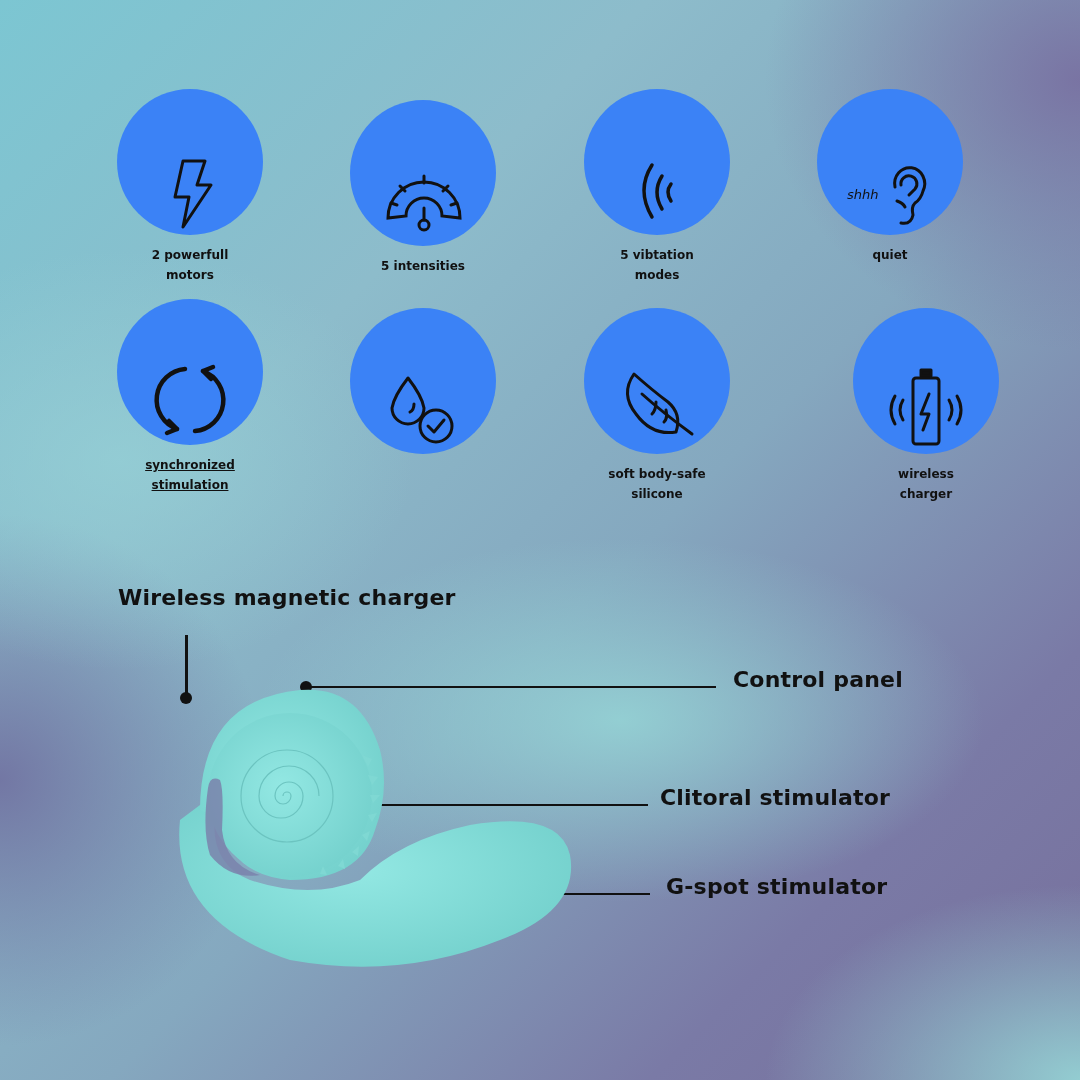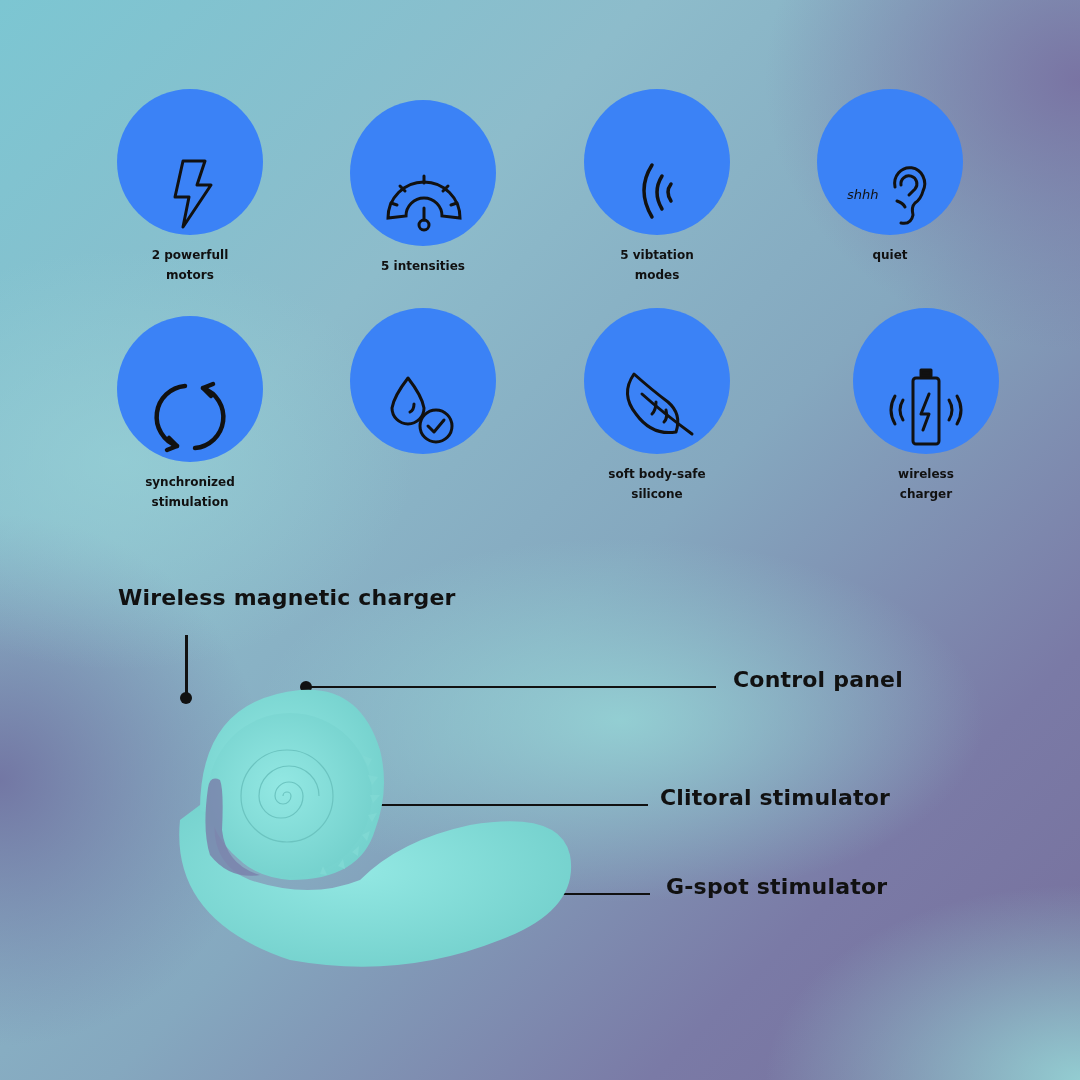--- a/index.html
+++ b/index.html
@@ -70,21 +70,21 @@
     <svg viewBox="0 0 90 90" fill="none" stroke="#111" stroke-width="3" stroke-linecap="round">
       <text x="2" y="54" font-size="13" font-style="italic" fill="#111" stroke="none" font-family="DejaVu Sans, sans-serif">shhh</text>
       <path d="M50 42 A15 16 0 1 1 78 46 Q76 54 70 58 Q66 62 68 70 Q66 80 56 78"></path>
       <path d="M56 40 A8 8 0 1 1 70 44 Q66 48 64 50"></path>
       <path d="M52 56 Q58 58 60 62"></path>
     </svg>
   </div>
   <div class="flabel">quiet</div>
 </div>
 
-<div class="feature" style="left:90px;top:316px;">
+<div class="feature" style="left:90px;top:299px;text-decoration:underline;">
   <div class="circle">
     <svg viewBox="0 0 90 90" fill="none" stroke="#111" stroke-width="4.5" stroke-linecap="round" stroke-linejoin="round">
       <path d="M40 14 A31 31 0 0 0 32 74"></path>
       <path d="M24 66 L32 74 L22 78"></path>
       <path d="M50 76 A31 31 0 0 0 58 16"></path>
       <path d="M66 24 L58 16 L68 12"></path>
     </svg>
   </div>
   <div class="flabel">synchronized
 stimulation</div>

